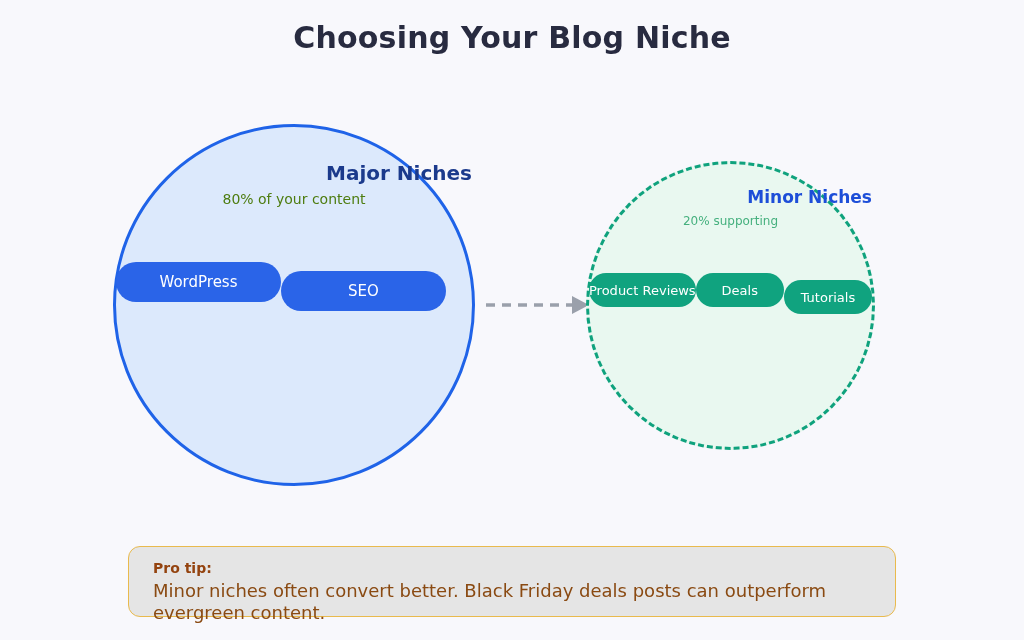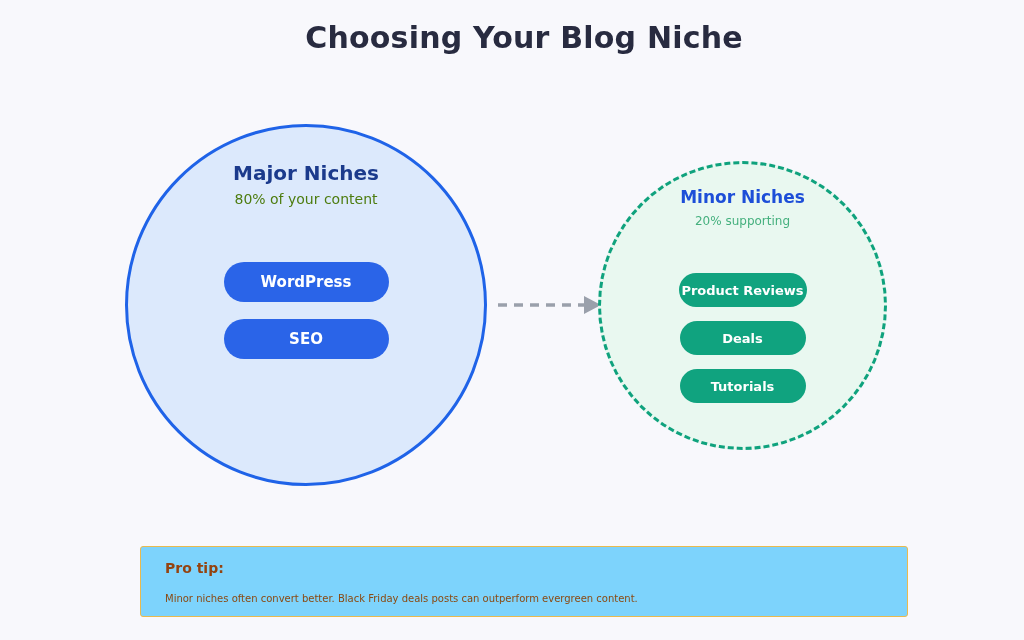--- a/index.html
+++ b/index.html
@@ -10,21 +10,21 @@
     width: 1024px;
     height: 640px;
     background: #f8f8fc;
     font-family: "DejaVu Sans", "Liberation Sans", sans-serif;
     overflow: hidden;
     position: relative;
   }
 
   #stage {
     position: absolute;
-    left: 12px; top: 0;
+    left: 0; top: 0;
     width: 896px;
     height: 640px;
   }
 
   
   .page-title {
     position: absolute;
     left: 0;
     top: 20px;
     width: 1024px;
@@ -55,21 +55,21 @@
     width: 289px;
     height: 289px;
     background: #e9f8f0;
     border: 3px dashed #0fa27d;
   }
 
   .cluster-heading {
     position: absolute;
     left: 0;
     width: 100%;
-    text-align: center;
+    text-align: right;
     font-weight: bold;
   }
   .cluster-sub {
     position: absolute;
     left: 0;
     width: 100%;
     text-align: center;
   }
 
   .major-heading {
@@ -92,23 +92,22 @@
     font-size: 12px;
     color: #45b07e;
   }
 
   
   .pill-stack {
     position: absolute;
     left: 0;
     width: 100%;
     display: flex;
-    flex-direction: column;
+    flex-direction: row;
     align-items: center;
-    font-weight: bold;
   }
   .pill-stack-major { top: 135px; }
   .pill-stack-minor { top: 109px; }
 
   .pill {
     box-sizing: border-box;
     display: flex;
     align-items: center;
     justify-content: center;
     color: #ffffff;
@@ -144,36 +143,36 @@
   }
 
   
   .protip {
     position: absolute;
     left: 128px;
     top: 546px;
     width: 768px;
     height: 71px;
     box-sizing: border-box;
-    background: #7dd3fc;
+    background: #e5e5e5;
     border: 1.5px solid #e9ba4d;
-    border-radius: 3px;
+    border-radius: 12px;
     padding: 11px 22px 0 24px;
   }
   .protip-label {
     font-size: 14px;
     font-weight: bold;
     color: #94430f;
     line-height: 20px;
   }
   .protip-text {
-    font-size: 10px;
+    font-size: 18px;
     color: #8a4a12;
     line-height: 22px;
-    margin-top: 10px;
+    margin-top: 2px;
   }
 </style>
 </head>
 <body>
 
 <div id="stage">
 
   <div class="page-title">Choosing Your Blog Niche</div>
 
   <div class="circle circle-major">

